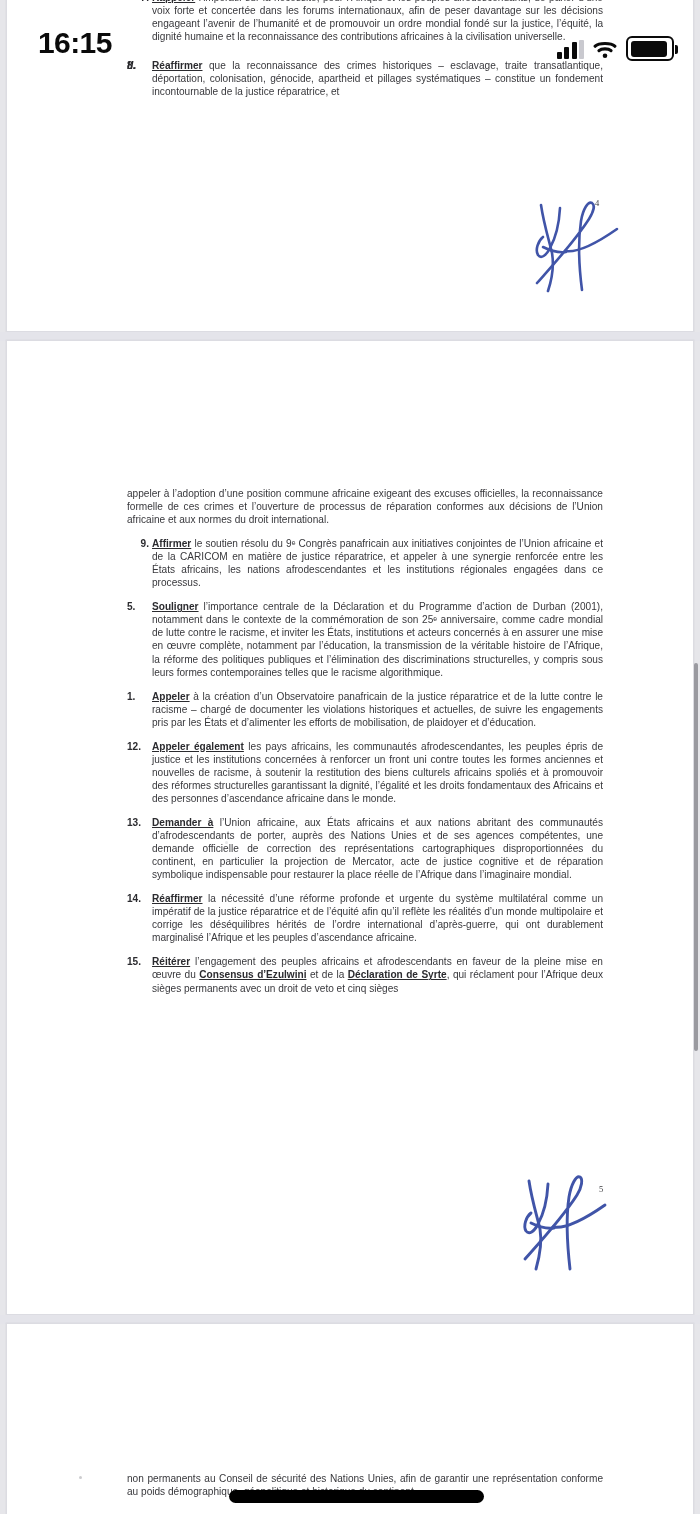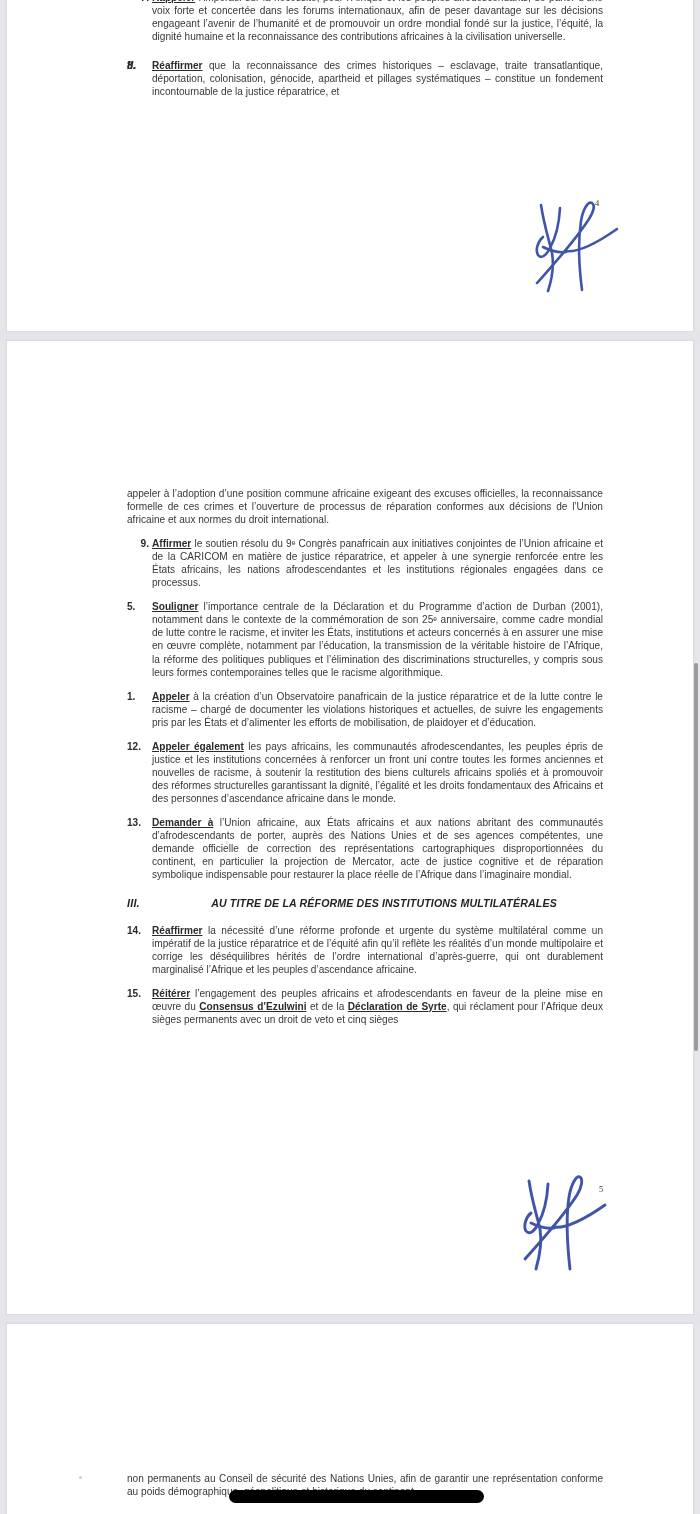--- a/index.html
+++ b/index.html
@@ -266,24 +266,20 @@
         <div class="item tight">
           <span class="num">12.</span>
           <span><b>Appeler également</b><span> les pays africains, les communautés afrodescendantes, les peuples épris de justice et les institutions concernées à renforcer un front uni contre toutes les formes anciennes et nouvelles de racisme, à soutenir la restitution des biens culturels africains spoliés et à promouvoir des réformes structurelles garantissant la dignité, l’égalité et les droits fondamentaux des Africains et des personnes d’ascendance africaine dans le monde.</span></span>
         </div>
 
         <div class="item tight">
           <span class="num">13.</span>
           <span><b>Demander à</b><span> l’Union africaine, aux États africains et aux nations abritant des communautés d’afrodescendants de porter, auprès des Nations Unies et de ses agences compétentes, une demande officielle de correction des représentations cartographiques disproportionnées du continent, en particulier la projection de Mercator, acte de justice cognitive et de réparation symbolique indispensable pour restaurer la place réelle de l’Afrique dans l’imaginaire mondial.</span></span>
         </div>
 
-        <div class="sec-head">
-          <span class="rn">III.</span>
-          <span class="sc" style="text-transform:uppercase;">Au titre de la réforme des institutions multilatérales</span>
-        </div>
 
         <div class="item tight">
           <span class="num">14.</span>
           <span><b>Réaffirmer</b><span> la nécessité d’une réforme profonde et urgente du système multilatéral comme un impératif de la justice réparatrice et de l’équité afin qu’il reflète les réalités d’un monde multipolaire et corrige les déséquilibres hérités de l’ordre international d’après-guerre, qui ont durablement marginalisé l’Afrique et les peuples d’ascendance africaine.</span></span>
         </div>
 
         <div class="item tight">
           <span class="num">15.</span>
           <span><b>Réitérer</b><span> l’engagement des peuples africains et afrodescendants en faveur de la pleine mise en œuvre du </span><b>Consensus d’Ezulwini</b><span> et de la </span><b>Déclaration de Syrte</b><span>, qui réclament pour l’Afrique deux sièges permanents avec un droit de veto et cinq sièges</span></span>
         </div>
@@ -318,14 +314,35 @@
 
     <div class="redaction" style="left:222px; top:166px; width:255px; height:13px;"></div>
 
     <div class="speck" style="left:72px; top:152px; width:3px; height:3px; opacity:0.45;"></div>
   </div>
 
   <div id="scrollbar-track">
     <div id="scrollbar-thumb"></div>
   </div>
 
+  <div id="statusbar">
+    <div id="clock">16:15</div>
+    <div id="status-right">
+      <div class="signal">
+        <i></i>
+          <i></i>
+          <i></i>
+          <i></i>
+      </div>
+      <div class="wifi">
+        <svg viewBox="0 0 24 19" width="24" height="19" xmlns="http://www.w3.org/2000/svg">
+          <path d="M2.2 6.2 C6 2.6, 18 2.6, 21.8 6.2" fill="none" stroke="#0a0a0a" stroke-width="3.2" stroke-linecap="round"></path>
+          <path d="M6 10.6 C8.6 8.2, 15.4 8.2, 18 10.6" fill="none" stroke="#0a0a0a" stroke-width="3.2" stroke-linecap="round"></path>
+          <circle cx="12" cy="15.8" r="2.3" fill="#0a0a0a"></circle>
+        </svg>
+      </div>
+      <div class="battery">
+        <div class="fill"></div>
+      </div>
+    </div>
+  </div>
 
 </div>
 
 </body></html>

